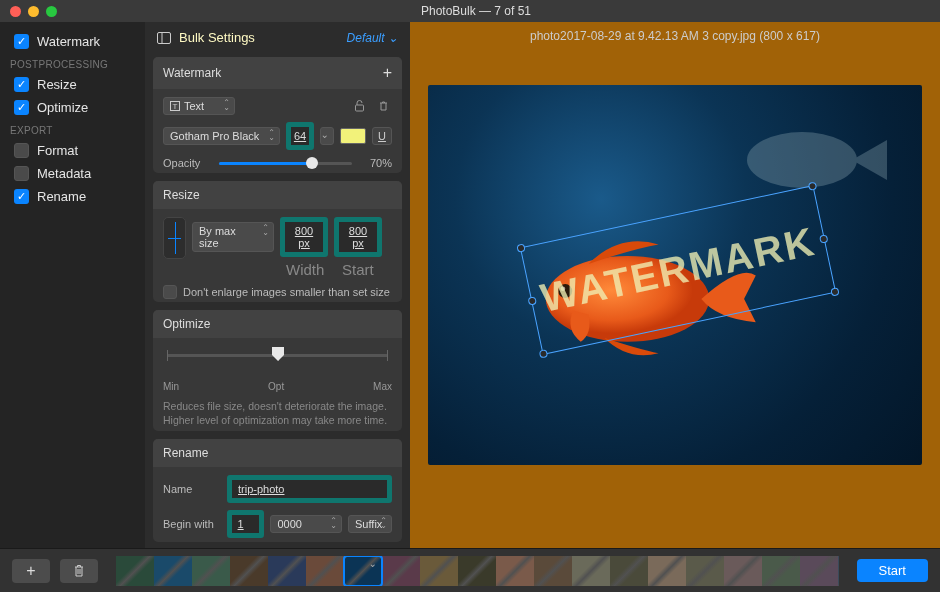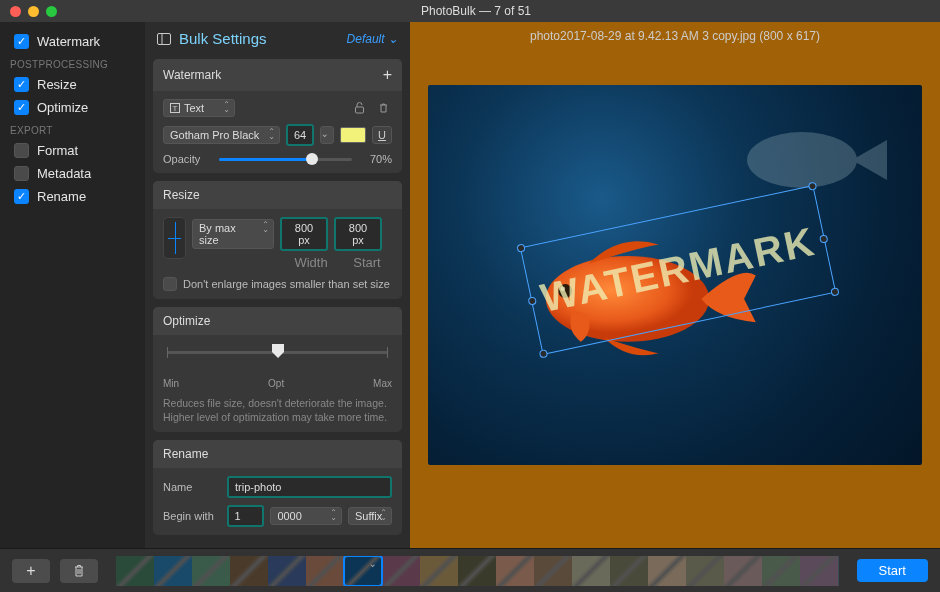--- a/index.html
+++ b/index.html
@@ -12,42 +12,42 @@
 .title { position: absolute; left: 12px; right: 0; text-align: center; font-size: 12px; color: #ddd; pointer-events: none;}
 .main { flex: 1; display: flex; min-height: 0; }
 .sidebar { width: 145px; background: #242424; padding: 8px 0 8px 0; }
 .side-cat { font-size: 10px; color: #777; padding: 6px 10px 3px; letter-spacing: .3px; }
 .side-item { display: flex; align-items: center; gap: 8px; padding: 4px 14px; font-size: 13px; color: #e5e5e5; cursor: pointer; }
 .cb { width: 15px; height: 15px; border-radius: 3px; display: flex; align-items: center; justify-content: center; font-size: 11px; color: #fff; }
 .cb.on { background: #0a84ff; }
 .cb.off { background: #4a4a4a; border: 1px solid #555; }
 .settings { width: 265px; background: #2c2c2c; padding: 6px 8px; display: flex; flex-direction: column; gap: 8px; overflow-y: auto; }
 .settings-head { display: flex; align-items: center; justify-content: space-between; padding: 2px 4px 4px; }
-.settings-head-l { display: flex; align-items: center; gap: 8px; font-size: 15px; color: #7dd3fc; }
+.settings-head-l { display: flex; align-items: center; gap: 8px; font-size: 13px; color: #fef9c3; }
 .preset { color: #3b9eff; font-size: 12px; font-style: italic; }
 .panel { background: #383838; border-radius: 5px; overflow: hidden; }
 .panel-head { background: #424242; padding: 7px 10px; font-size: 12px; color: #ddd; display: flex; align-items: center; justify-content: space-between; }
 .panel-body { padding: 8px 10px; display: flex; flex-direction: column; gap: 7px; font-size: 11px; color: #bbb; }
 .row { display: flex; align-items: center; gap: 6px; }
 .sel { background: #4a4a4a; border: 1px solid #555; border-radius: 3px; padding: 2px 16px 2px 6px; font-size: 11px; color: #ddd; position: relative; min-height: 18px; display: flex; align-items: center; }
 .sel::after { content: "⌄"; position: absolute; right: 4px; top: 1px; font-size: 10px; color: #aaa; }
 .sel.dbl::after { content: "⌃\A⌄"; white-space: pre; line-height: 5px; top: 2px; font-size: 8px;}
-.txtin { background: #2a2a2a; border: 2px solid #0f766e; border-radius: 3px; padding: 3px 6px; font-size: 11px; color: #ddd; }
+.txtin { background: #2a2a2a; border: 5px solid #0f766e; border-radius: 3px; padding: 3px 6px; font-size: 11px; color: #ddd; text-decoration: underline; }
 .iconbtn { width: 18px; height: 18px; display: flex; align-items: center; justify-content: center; color: #aaa; cursor: pointer; }
 .swatch { width: 26px; height: 16px; border: 1px solid #666; border-radius: 2px; }
 .underline-btn { width: 20px; height: 18px; border: 1px solid #555; border-radius: 3px; display:flex;align-items:center;justify-content:center;color:#ccc;font-size:11px; background:#424242;}
 .slider-wrap { display:flex; align-items:center; gap:8px; }
 .slider { flex:1; height: 3px; background: #555; border-radius: 2px; position: relative; }
 .slider .fill { position:absolute; left:0; top:0; bottom:0; background:#0a84ff; border-radius:2px; }
 .slider .thumb { position:absolute; top:50%; width:12px; height:12px; background:#e8e8e8; border-radius:50%; transform:translate(-50%,-50%); }
 .resize-shape { width: 42px; height: 42px; border: 1px solid #444; border-radius: 5px; background:#2d2d2d; position:relative; }
 .resize-shape::before, .resize-shape::after { content:""; position:absolute; background:#0a84ff; }
 .resize-shape::before { left:4px; right:4px; top:50%; height:1px; }
 .resize-shape::after { top:4px; bottom:4px; left:50%; width:1px; }
-.label-sm { font-size:13px; color:#888; text-align:center;}
+.label-sm { font-size:15px; color:#888; text-align:left;}
 .opt-slider { position:relative; height:28px; }
 .opt-track { position:absolute; left:4px; right:4px; top:8px; height:3px; background:#555; border-radius:2px;}
 .opt-tick { position:absolute; top:4px; width:1px; height:11px; background:#666;}
 .opt-thumb { position:absolute; top:0; transform:translateX(-50%); }
 .opt-thumb svg { display:block; }
 .hint { font-size: 10.5px; color: #888; line-height: 1.35; }
 .preview { flex:1; background:#a16207; display:flex; flex-direction:column; }
 .preview-title { text-align:center; font-size:12px; color:#ccc; padding:7px 0 12px; }
 .canvas-wrap { flex:1; display:flex; align-items:flex-start; justify-content:center; padding: 30px 18px 0;}
 .canvas { width: 494px; height: 380px; background: radial-gradient(circle at 35% 30%, #1a5a8a 0%, #0b3455 35%, #052038 70%, #031628 100%); position:relative; border-radius:2px; overflow:hidden;}

